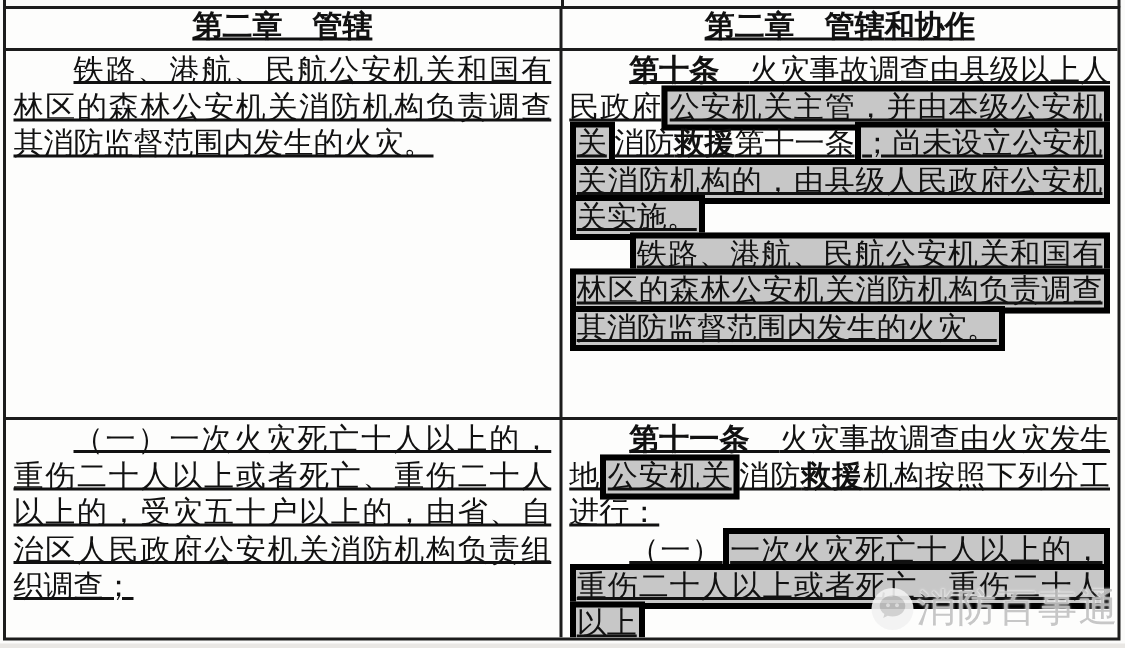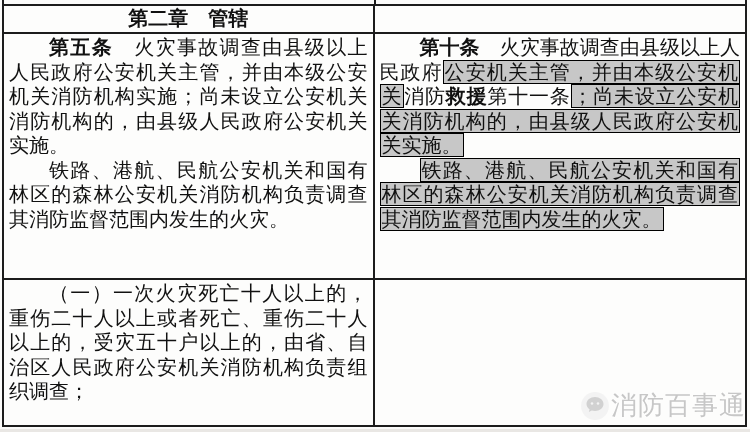--- a/index.html
+++ b/index.html
@@ -16,20 +16,21 @@
   .stub { position: absolute; top: 0; width: 2px; height: 5px; background: #1c1c1c; }
   .stub-l { left: 2px; } .stub-m { left: 374px; } .stub-r { left: 745px; }
 
   .cmp-table {
     position: absolute; left: 2px; top: 4px;
     width: 741px; height: 419px;
     border: 2px solid #1c1c1c;
     background: #fdfdfc;
     display: flex; flex-direction: column;
     box-sizing: content-box;
+    text-decoration: underline;
   }
   .row { display: flex; border-bottom: 2px solid #1c1c1c; overflow: hidden; }
   .row-header { height: 26px; }
   .row-1 { height: 244px; }
   .row-2 { flex: 1; border-bottom: none; }
 
   .cell {
     width: 50%; box-sizing: border-box;
     padding: 1px 5px 0 5px;
     overflow: hidden;
@@ -40,21 +41,21 @@
 
   .header-cell {
     text-align: center; font-weight: bold;
     padding-top: 0; line-height: 25px;
   }
 
   .cell p { margin: 0; text-indent: 2em; }
 
   .hl {
     background: #c7c7c7;
-    border: 1px solid #000000;
+    border: 4px solid #000000;
     padding: 0 1px;
     -webkit-box-decoration-break: clone;
     box-decoration-break: clone;
   }
   .b { font-weight: bold; }
   .sans { font-family: "Liberation Sans", sans-serif; font-weight: bold; }
 
   .watermark {
     position: absolute; right: 4px; bottom: 9px;
     display: flex; align-items: center; gap: 1px;
@@ -79,36 +80,40 @@
 <div class="page">
 
   <div class="stub stub-l"></div>
   <div class="stub stub-m"></div>
   <div class="stub stub-r"></div>
 
   <div class="cmp-table">
 
     <div class="row row-header">
       <div class="cell cell-left header-cell"><span class="b">第二章　管辖</span></div>
+      <div class="cell header-cell"><span class="b">第二章　管辖</span><span class="b sans">和协作</span></div>
     </div>
 
     <div class="row row-1">
       <div class="cell cell-left">
-          <p><span class="b">第五条　</span><span>火灾事故调查由县级以上人民政府公安机关主管，并由本级公安机关消防机构实施；尚未设立公安机关消防机构的，由县级人民政府公安机关实施。</span></p>
           <p><span>铁路、港航、民航公安机关和国有林区的森林公安机关消防机构负责调查其消防监督范围内发生的火灾。</span></p>
         </div>
       <div class="cell">
           <p><span class="b">第十条　</span><span>火灾事故调查由县级以上人民政府</span><span class="hl">公安机关主管，并由本级公安机关</span><span>消防</span><span class="b sans">救援</span><span>第十一条</span><span class="hl">；尚未设立公安机关消防机构的，由县级人民政府公安机关实施。</span></p>
           <p><span class="hl">铁路、港航、民航公安机关和国有林区的森林公安机关消防机构负责调查其消防监督范围内发生的火灾。</span></p>
         </div>
     </div>
 
     <div class="row row-2">
       <div class="cell cell-left">
           <p><span>（一）一次火灾死亡十人以上的，重伤二十人以上或者死亡、重伤二十人以上的，受灾五十户以上的，由省、自治区人民政府公安机关消防机构负责组织调查；</span></p>
+        </div>
+      <div class="cell">
+          <p><span class="b">第十一条　</span><span>火灾事故调查由火灾发生地</span><span class="hl">公安机关</span><span>消防</span><span class="b sans">救援</span><span>机构按照下列分工进行：</span></p>
+          <p><span>（一）</span><span class="hl">一次火灾死亡十人以上的，重伤二十人以上或者死亡、重伤二十人以上</span></p>
         </div>
     </div>
 
   </div>
 
   <div class="watermark">
     <span class="wm-logo">
       <svg width="30" height="30" viewBox="0 0 30 30" xmlns="http://www.w3.org/2000/svg">
         <circle cx="15" cy="15" r="14" fill="#f3f3f3"></circle>
         <path d="M15 6c-4.7 0-8.5 3.1-8.5 7 0 2.2 1.2 4.1 3.1 5.4l-.8 2.6 3-1.5c1 .3 2.1.5 3.2.5 4.7 0 8.5-3.1 8.5-7S19.7 6 15 6z" fill="#cdcdcd"></path>

